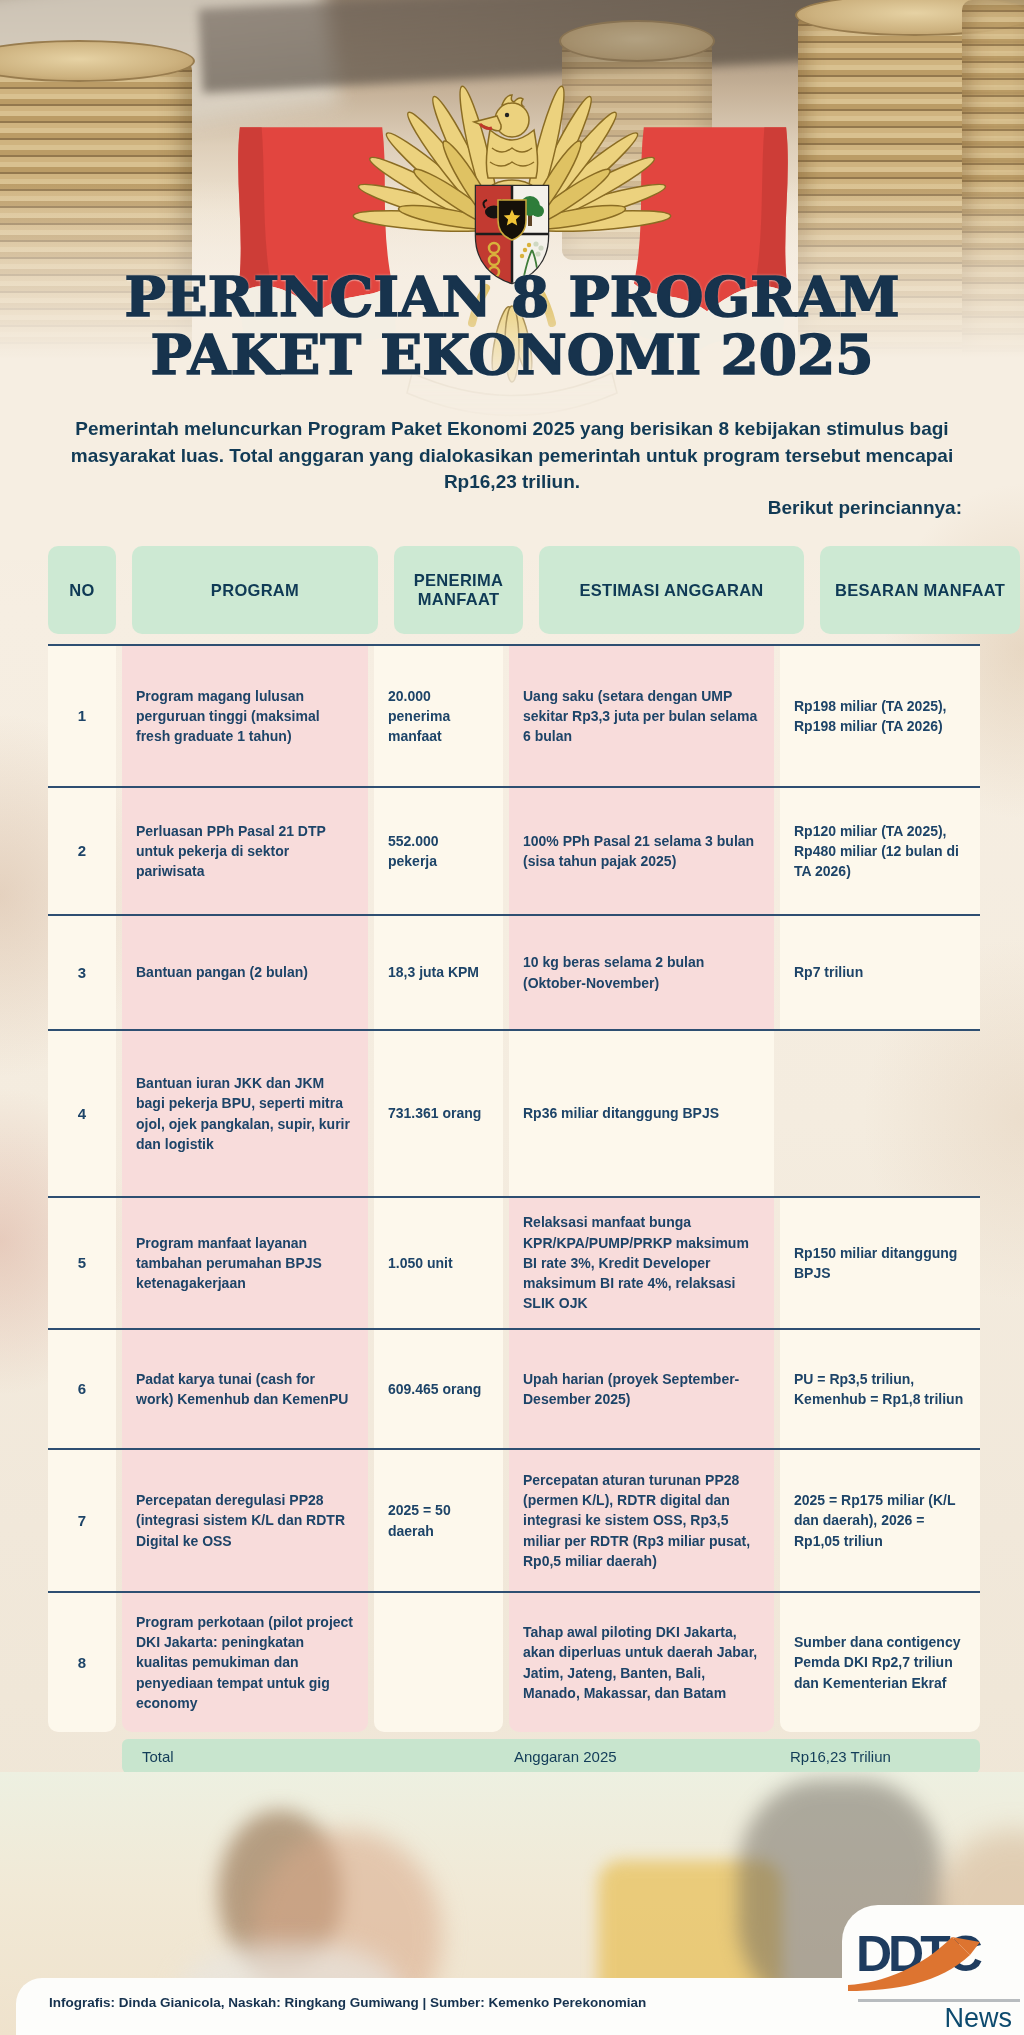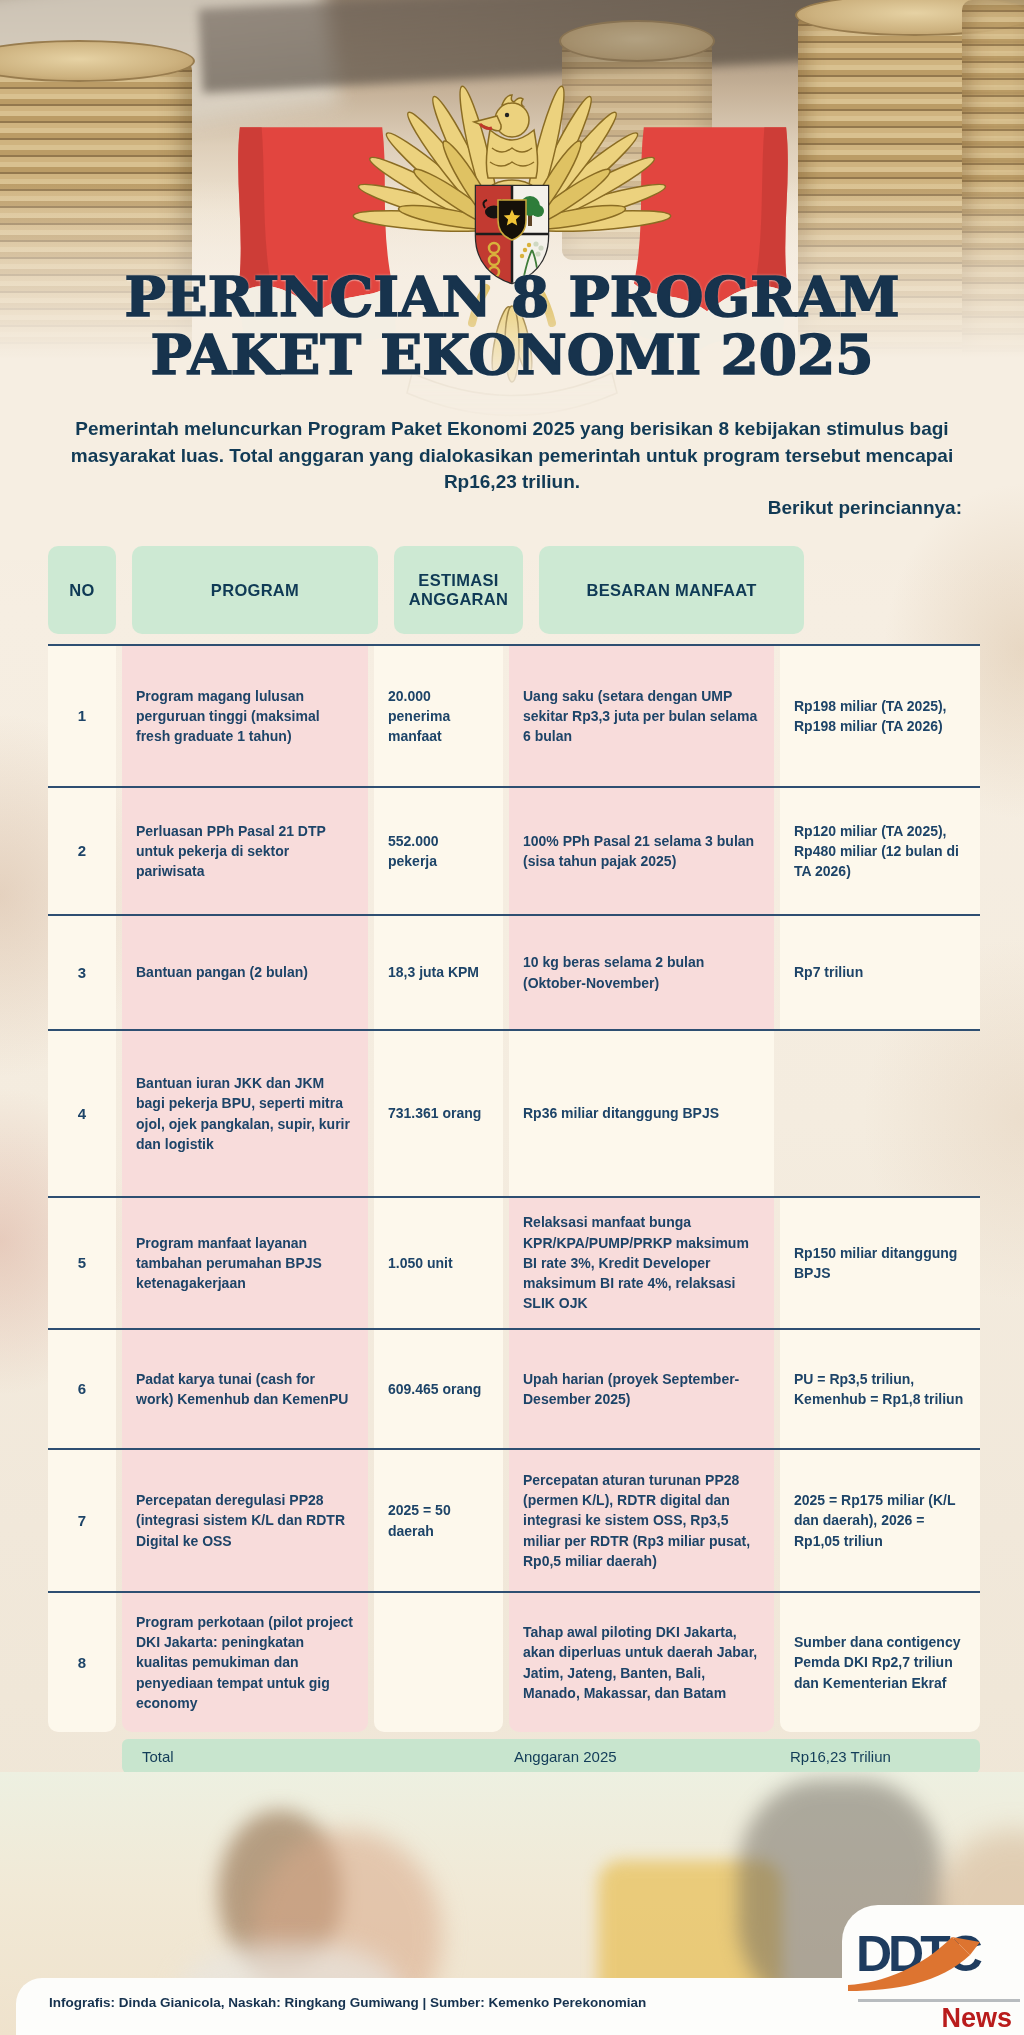--- a/index.html
+++ b/index.html
@@ -89,21 +89,21 @@
   
   .footer-band { position:absolute; left:16px; top:1978px; width:900px; height:57px;
     background:#fdfdfb; border-radius:26px 26px 0 0; }
   .credits { position:absolute; left:33px; top:17px; font-size:13.5px; font-weight:bold; color:#16324f; }
   .logo-card { position:absolute; right:0; top:1905px; width:182px; height:130px;
     background:#fdfdfb; border-radius:36px 0 0 0; }
   .ddtc-word { position:absolute; left:14px; top:20px; font-size:50px; font-weight:bold;
     letter-spacing:-4px; color:#1e3c5f; }
   .ddtc-swoosh { position:absolute; left:6px; top:24px; width:164px; height:66px; }
   .ddtc-line { position:absolute; left:16px; right:4px; top:94px; height:3px; background:#b8bcbf; }
-  .ddtc-news { position:absolute; right:12px; top:98px; font-size:27px; font-weight:bold; color:#b91c1c; }
+  .ddtc-news { position:absolute; right:12px; top:98px; font-size:27px; font-weight:normal; color:#0c4a6e; }
 </style>
 </head>
 <body>
 
 <div class="canvas">
 
   <div class="top-photo">
     <div class="photo-base"></div>
     <div class="laptop-light"></div>
     <div class="laptop-dark"></div>
@@ -219,20 +219,21 @@
     <div>PERINCIAN 8 PROGRAM</div>
     <div>PAKET EKONOMI 2025</div>
   </div>
   <p class="intro">Pemerintah meluncurkan Program Paket Ekonomi 2025 yang berisikan 8 kebijakan stimulus bagi masyarakat luas. Total anggaran yang dialokasikan pemerintah untuk program tersebut mencapai Rp16,23 triliun.</p>
   <p class="intro-cta">Berikut perinciannya:</p>
 
   <div class="ptable">
     <div class="thead">
       <div class="th">NO</div>
       <div class="th">PROGRAM</div>
+      <div class="th">PENERIMA MANFAAT</div>
       <div class="th">ESTIMASI ANGGARAN</div>
       <div class="th">BESARAN MANFAAT</div>
     </div>
     <div class="tbody">
       <div class="trow">
         <div class="td no cream">1</div>
         <div class="td pink">Program magang lulusan perguruan tinggi (maksimal fresh graduate 1 tahun)</div>
         <div class="td cream">20.000 penerima manfaat</div>
         <div class="td pink">Uang saku (setara dengan UMP sekitar Rp3,3 juta per bulan selama 6 bulan</div>
         <div class="td cream">Rp198 miliar (TA 2025), Rp198 miliar (TA 2026)</div>

